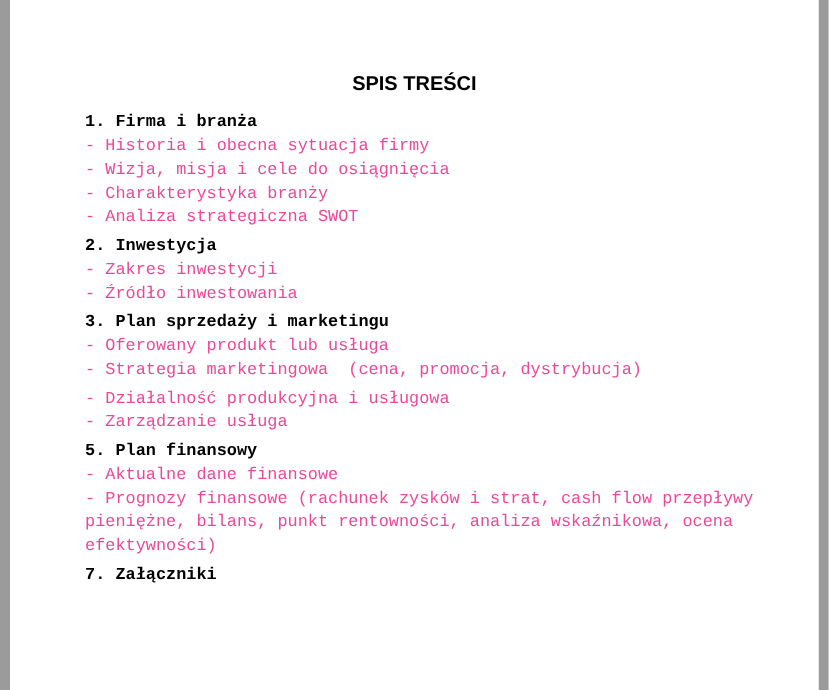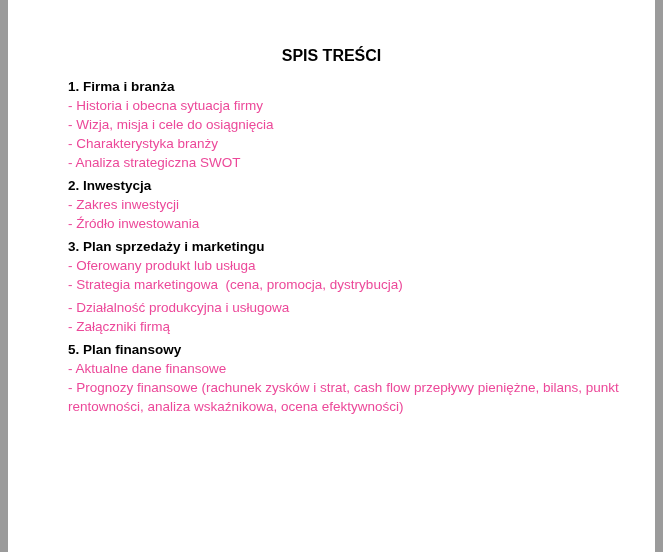--- a/index.html
+++ b/index.html
@@ -30,29 +30,30 @@
     position: absolute;
     left: 8px;
     right: 8px;
     top: 0;
     bottom: 0;
     background: #ffffff;
     padding: 46px 7px 0 60px;
     box-sizing: border-box;
   }
   .doc-title {
-    margin: 0 53px 12px 0;   
+    margin: 12px 53px 12px 0;   
     text-align: center;
     font-size: 16px;
     font-weight: bold;
     line-height: 19px;
     color: #000000;
   }
   .toc-section {
     margin: 4px 0 3px 0;
+    font-family: Liberation Mono, monospace;
   }
   .toc-heading {
     font-weight: bold;
     color: #000000;
     font-size: 13.5px;
     line-height: 19px;
     white-space: pre-wrap;
   }
   .toc-item {
     color: #ec4899;
@@ -84,22 +85,25 @@
           <div class="toc-item">- Zakres inwestycji</div>
           <div class="toc-item">- Źródło inwestowania</div>
         </div>
         <div class="toc-section">
           <div class="toc-heading">3. Plan sprzedaży i marketingu</div>
           <div class="toc-item">- Oferowany produkt lub usługa</div>
           <div class="toc-item">- Strategia marketingowa  (cena, promocja, dystrybucja)</div>
         </div>
         <div class="toc-section">
           <div class="toc-item">- Działalność produkcyjna i usługowa</div>
-          <div class="toc-item">- Załączniki firmą</div>
+          <div class="toc-item">- Zarządzanie usługa</div>
         </div>
         <div class="toc-section">
           <div class="toc-heading">5. Plan finansowy</div>
           <div class="toc-item">- Aktualne dane finansowe</div>
           <div class="toc-item">- Prognozy finansowe (rachunek zysków i strat, cash flow przepływy pieniężne, bilans, punkt rentowności, analiza wskaźnikowa, ocena efektywności)</div>
         </div>
+        <div class="toc-section">
+          <div class="toc-heading">7. Załączniki</div>
+        </div>
       </div>
   </div>
 </div>
 
 </body></html>

